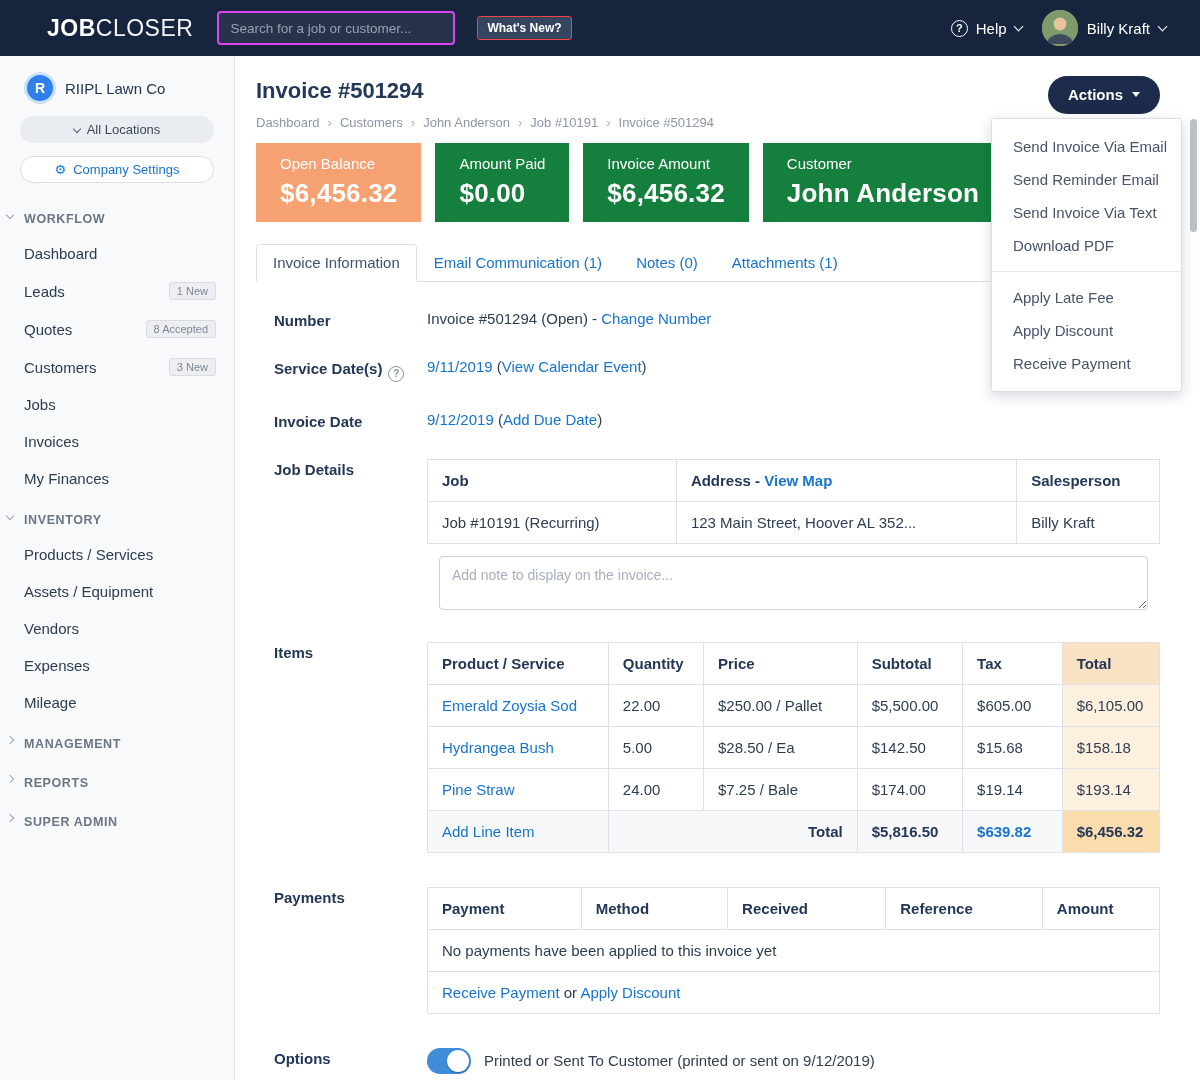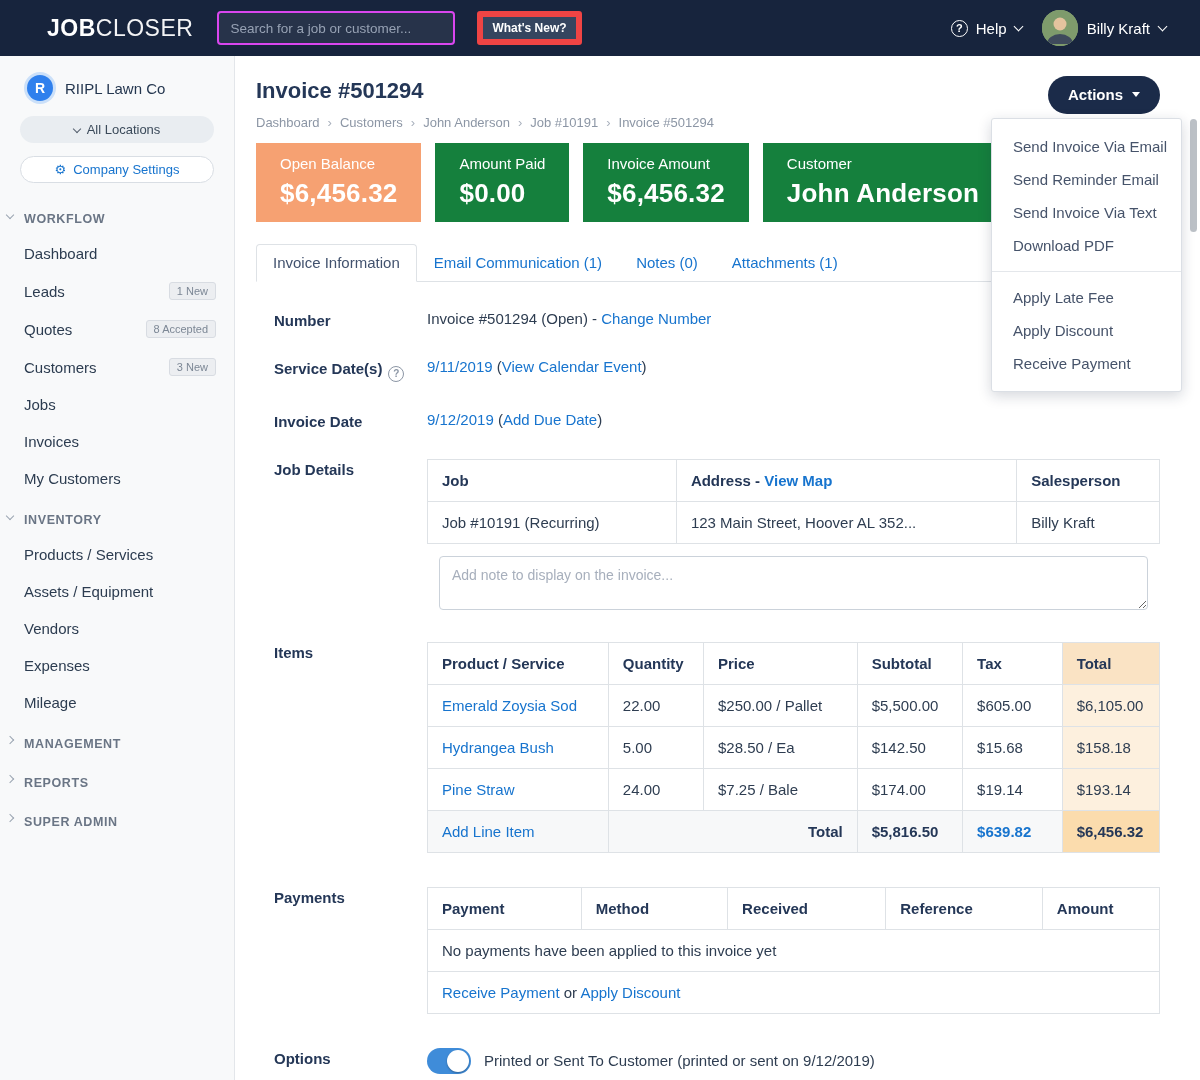--- a/index.html
+++ b/index.html
@@ -9,21 +9,21 @@
   ul { list-style:none; }
   button { font-family:inherit; }
 
   
   .topbar { height:56px; background:#17243D; display:flex; align-items:center; padding:0 20px; position:relative; z-index:30; }
   .logo { margin-left:27px; margin-right:24px; font-size:23px; color:#fff; letter-spacing:.5px; white-space:nowrap; }
   .logo-bold { font-weight:800; }
   .logo-light { font-weight:300; opacity:.95; }
   .search-input { width:238px; height:34px; background:rgba(255,255,255,.07); border:2px solid #d946ef; border-radius:4px; color:#E3E8EF; font-size:13.5px; padding:0 11px; outline:none; }
   .search-input::placeholder { color:#97A2B4; }
-  .whats-new { margin-left:22px; background:#35455F; border:6px solid #ef4444; color:#fff; font-size:12px; font-weight:700; padding:4px 9px; border-radius:3px; cursor:pointer; }
+  .whats-new { margin-left:22px; background:#35455F; border:1px solid #ef4444; color:#fff; font-size:12px; font-weight:700; padding:4px 9px; border-radius:3px; cursor:pointer; }
   .topbar-right { margin-left:auto; display:flex; align-items:center; gap:20px; color:#fff; font-size:15px; }
   .help-group { display:flex; align-items:center; gap:8px; cursor:pointer; }
   .q-circle { width:17px; height:17px; border:1.5px solid #fff; border-radius:50%; display:inline-flex; align-items:center; justify-content:center; font-size:11px; font-weight:700; }
   .chev { display:inline-block; width:7px; height:7px; border-right:1.6px solid currentColor; border-bottom:1.6px solid currentColor; transform:rotate(45deg); margin-top:-4px; }
   .chev.right { transform:rotate(-45deg); }
   .user-group { display:flex; align-items:center; gap:9px; margin-right:14px; cursor:pointer; }
   .avatar { width:36px; height:36px; border-radius:50%; overflow:hidden; display:inline-block; background:#8FA876; flex:0 0 auto; }
 
   
   .layout { display:flex; height:1024px; }
@@ -171,21 +171,21 @@
             <span>Jobs</span>
 
           </li>
 
           <li class="nav-item">
             <span>Invoices</span>
 
           </li>
 
           <li class="nav-item">
-            <span>My Customers</span>
+            <span>My Finances</span>
 
           </li>
         </ul>
 
       <div class="nav-section">
         <span class="chev"></span>
         <span>INVENTORY</span>
       </div>
       <ul>
 

